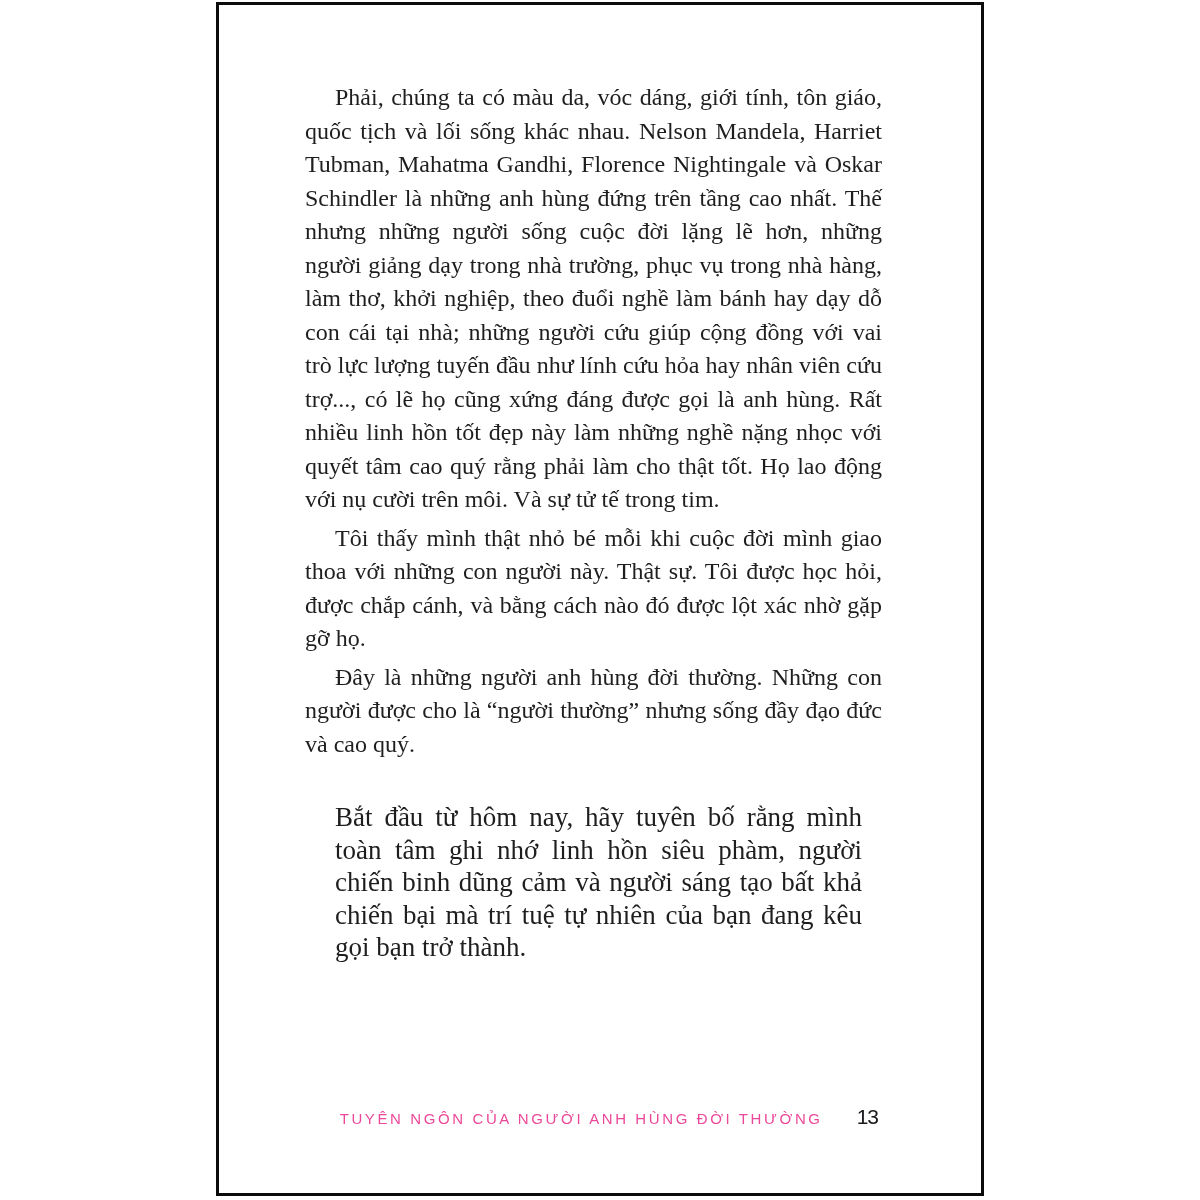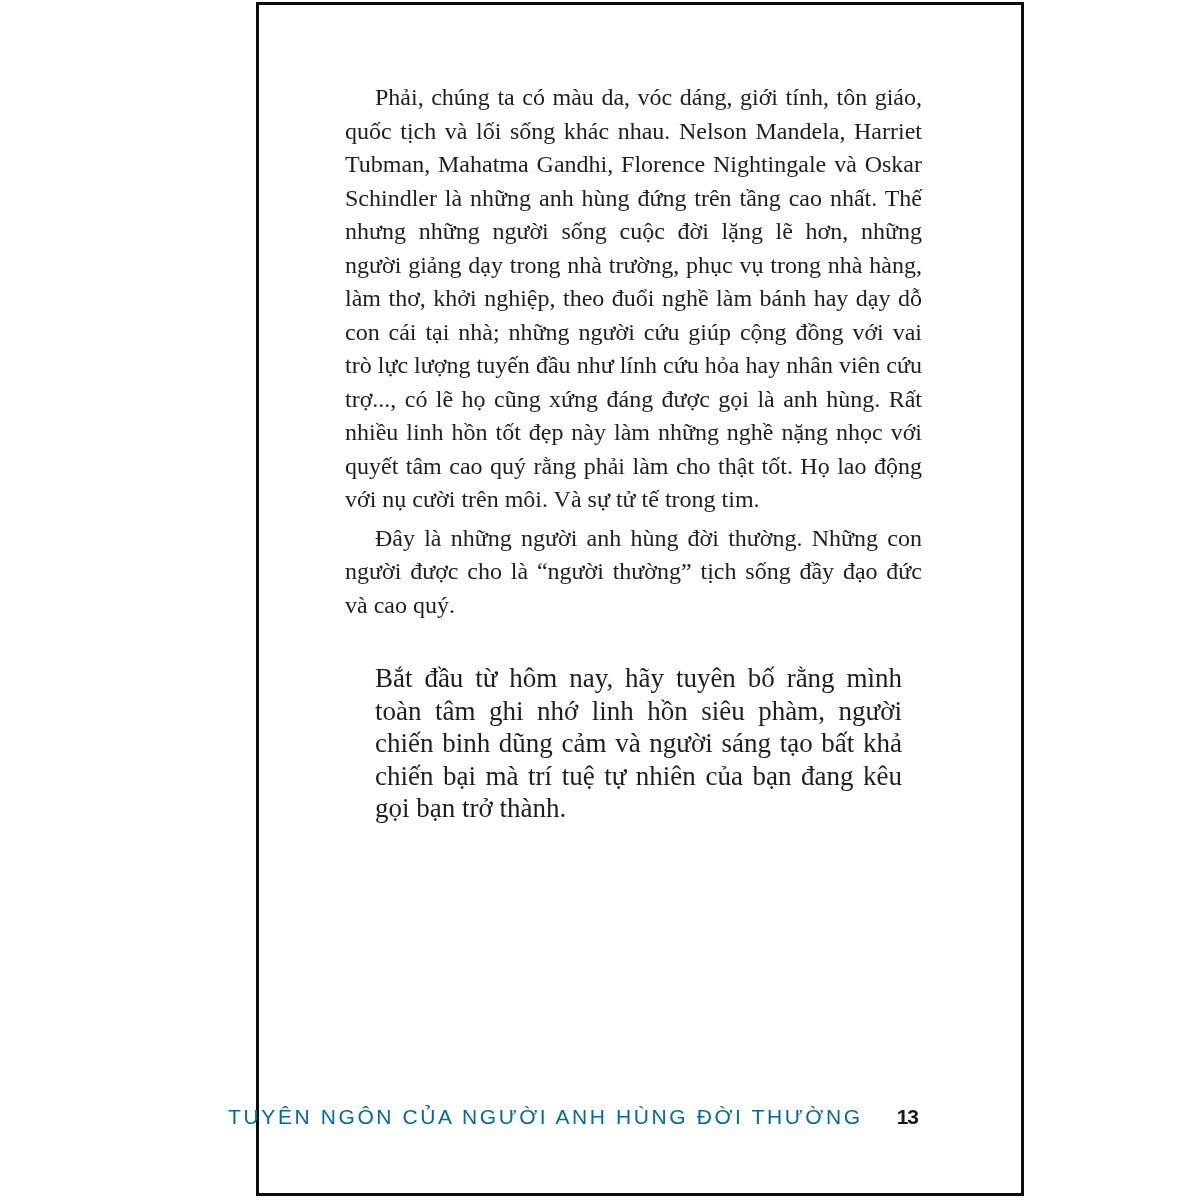--- a/index.html
+++ b/index.html
@@ -19,21 +19,20 @@
     overflow: hidden;
   }
   .page-frame {
     position: absolute;
     left: 216px;
     top: 2px;
     width: 768px;
     height: 1194px;
     border: 3px solid #0b0b0b;
     background: #ffffff;
-    margin-left: 40px;
   }
   .text-block {
     position: absolute;
     left: 86px;
     top: 76px;
     width: 577px;
     color: #1e1e1e;
   }
   .para {
     margin: 0;
@@ -58,41 +57,42 @@
   .footer {
     position: absolute;
     top: 1100px;
     right: 103px;
     display: flex;
     align-items: baseline;
     gap: 34px;
     font-family: "Liberation Sans", sans-serif;
   }
   .running-title {
-    font-size: 21px;
+    font-size: 15px;
     letter-spacing: 2.6px;
-    color: #0369a1;
+    color: #ec4899;
     white-space: nowrap;
     text-align: center;
   }
   .page-number {
     font-size: 21px;
-    font-weight: bold;
+    font-weight: normal;
     color: #17171c;
     letter-spacing: -1px;
   }
 </style>
 </head>
 <body>
 
 <div class="canvas">
   <div class="page-frame">
     <div class="text-block">
         <p class="para">Phải, chúng ta có màu da, vóc dáng, giới tính, tôn giáo, quốc tịch và lối sống khác nhau. Nelson Mandela, Harriet Tubman, Mahatma Gandhi, Florence Nightingale và Oskar Schindler là những anh hùng đứng trên tầng cao nhất. Thế nhưng những người sống cuộc đời lặng lẽ hơn, những người giảng dạy trong nhà trường, phục vụ trong nhà hàng, làm thơ, khởi nghiệp, theo đuổi nghề làm bánh hay dạy dỗ con cái tại nhà; những người cứu giúp cộng đồng với vai trò lực lượng tuyến đầu như lính cứu hỏa hay nhân viên cứu trợ..., có lẽ họ cũng xứng đáng được gọi là anh hùng. Rất nhiều linh hồn tốt đẹp này làm những nghề nặng nhọc với quyết tâm cao quý rằng phải làm cho thật tốt. Họ lao động với nụ cười trên môi. Và sự tử tế trong tim.</p>
-        <p class="para">Đây là những người anh hùng đời thường. Những con người được cho là “người thường” tịch sống đầy đạo đức và cao quý.</p>
+        <p class="para">Tôi thấy mình thật nhỏ bé mỗi khi cuộc đời mình giao thoa với những con người này. Thật sự. Tôi được học hỏi, được chắp cánh, và bằng cách nào đó được lột xác nhờ gặp gỡ họ.</p>
+        <p class="para">Đây là những người anh hùng đời thường. Những con người được cho là “người thường” nhưng sống đầy đạo đức và cao quý.</p>
         <p class="quote">Bắt đầu từ hôm nay, hãy tuyên bố rằng mình toàn tâm ghi nhớ linh hồn siêu phàm, người chiến binh dũng cảm và người sáng tạo bất khả chiến bại mà trí tuệ tự nhiên của bạn đang kêu gọi bạn trở thành.</p>
       </div>
     <div class="footer">
       <span class="running-title">TUYÊN NGÔN CỦA NGƯỜI ANH HÙNG ĐỜI THƯỜNG</span>
       <span class="page-number">13</span>
     </div>
   </div>
 </div>
 
 </body></html>

